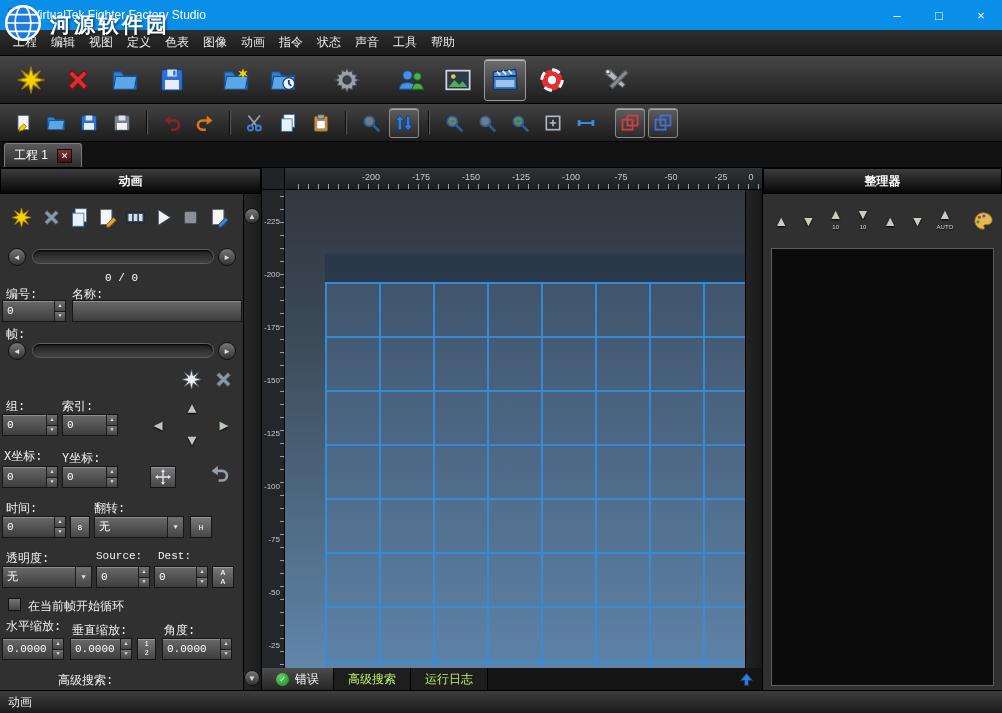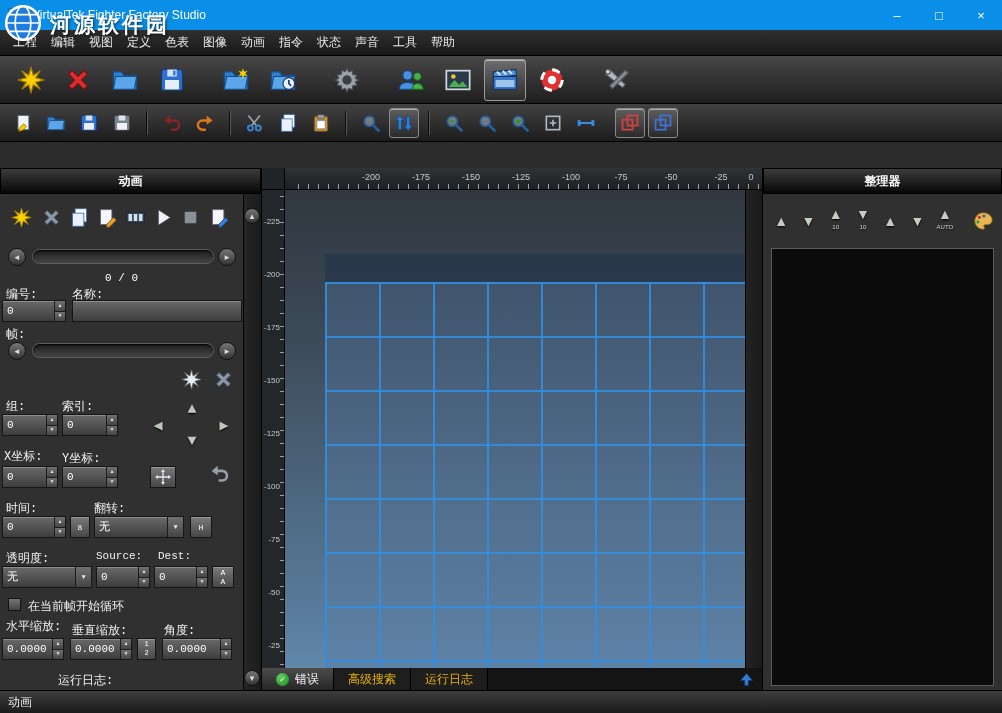--- a/index.html
+++ b/index.html
@@ -113,21 +113,21 @@
 
   
   .org-toolbar{position:absolute;left:8px;right:8px;top:32px;height:42px;display:flex;align-items:center;gap:7px;}
   .org-btn{width:24px;height:34px;display:flex;flex-direction:column;align-items:center;justify-content:center;
     color:#c6cec0;font-size:14px;text-shadow:0 1px 2px #000;line-height:13px;}
   .org-sub{font-size:6px;color:#d6ded0;letter-spacing:0;}
   .org-content{position:absolute;left:8px;right:8px;top:80px;bottom:4px;background:#0b0b0b;border:1px solid #5c5c5c;}
 
   
   .bottom-bar{position:absolute;left:262px;top:668px;width:500px;height:22px;background:#141414;display:flex;align-items:stretch;}
-  .btab{display:flex;align-items:center;gap:6px;padding:0 14px;font-size:12px;color:#eab308;background:#1e1e1e;border-right:1px solid #000;}
+  .btab{display:flex;align-items:center;gap:6px;padding:0 14px;font-size:12px;color:#bef264;background:#1e1e1e;border-right:1px solid #000;}
   .btab.active{background:linear-gradient(#4c4c4c,#262626);color:#fff;}
   .errdot{width:13px;height:13px;border-radius:50%;background:radial-gradient(circle at 35% 30%,#5ed05e,#1d8a1d);
     color:#fff;font-size:8px;line-height:13px;text-align:center;}
   .scroll-top{margin-left:auto;width:32px;display:flex;align-items:center;justify-content:center;}
   .statusbar{position:absolute;left:0;top:690px;width:100%;height:23px;background:linear-gradient(#3d3d3d,#1b1b1b);
     border-top:1px solid #000;color:#ececec;font-size:12px;line-height:22px;padding-left:8px;}
 </style>
 </head>
 <body>
 
@@ -381,20 +381,26 @@
         </svg>
     </div>
     <div class="tb2 toggled">
       <svg viewBox="0 0 24 24">
           <rect x="3" y="8" width="12" height="12" fill="none" stroke="#4070d0" stroke-width="2.2"></rect>
           <rect x="9" y="3" width="12" height="12" fill="none" stroke="#4070d0" stroke-width="2.2"></rect>
         </svg>
     </div>
   </div>
 
+  <div class="tabrow">
+    <div class="ptab">
+      <span>工程 1</span>
+      <span class="tab-close">✕</span>
+    </div>
+  </div>
 
   <div class="panel-left">
     <div class="panel-header">动画</div>
 
     <div class="pl-body">
 
       <div class="icon-btn" style="left:8px;top:10px;">
         <svg viewBox="0 0 24 24">
             <path d="M12 1l2 7 6-4-4 6 7 2-7 2 4 6-6-4-2 7-2-7-6 4 4-6-7-2 7-2-4-6 6 4z" fill="#f8d000" stroke="#a07800"></path>
           </svg>
@@ -597,21 +603,21 @@
         <span>2</span>
       </div>
       <div class="spin" style="left:162px;top:444px;width:70px;">
         <span class="val">0.0000</span>
           <span class="btns">
             <i></i>
             <i></i>
           </span>
       </div>
 
-      <span class="lbl" style="left:58px;top:478px;">运行日志:</span>
+      <span class="lbl" style="left:58px;top:478px;">高级搜索:</span>
     </div>
 
     <div class="pl-scroll">
       <div class="round-btn rb-up" style="top:14px;"></div>
       <div class="round-btn rb-down" style="bottom:4px;"></div>
     </div>
   </div>
 
   <div class="center">
     <div class="ruler-corner"></div>

